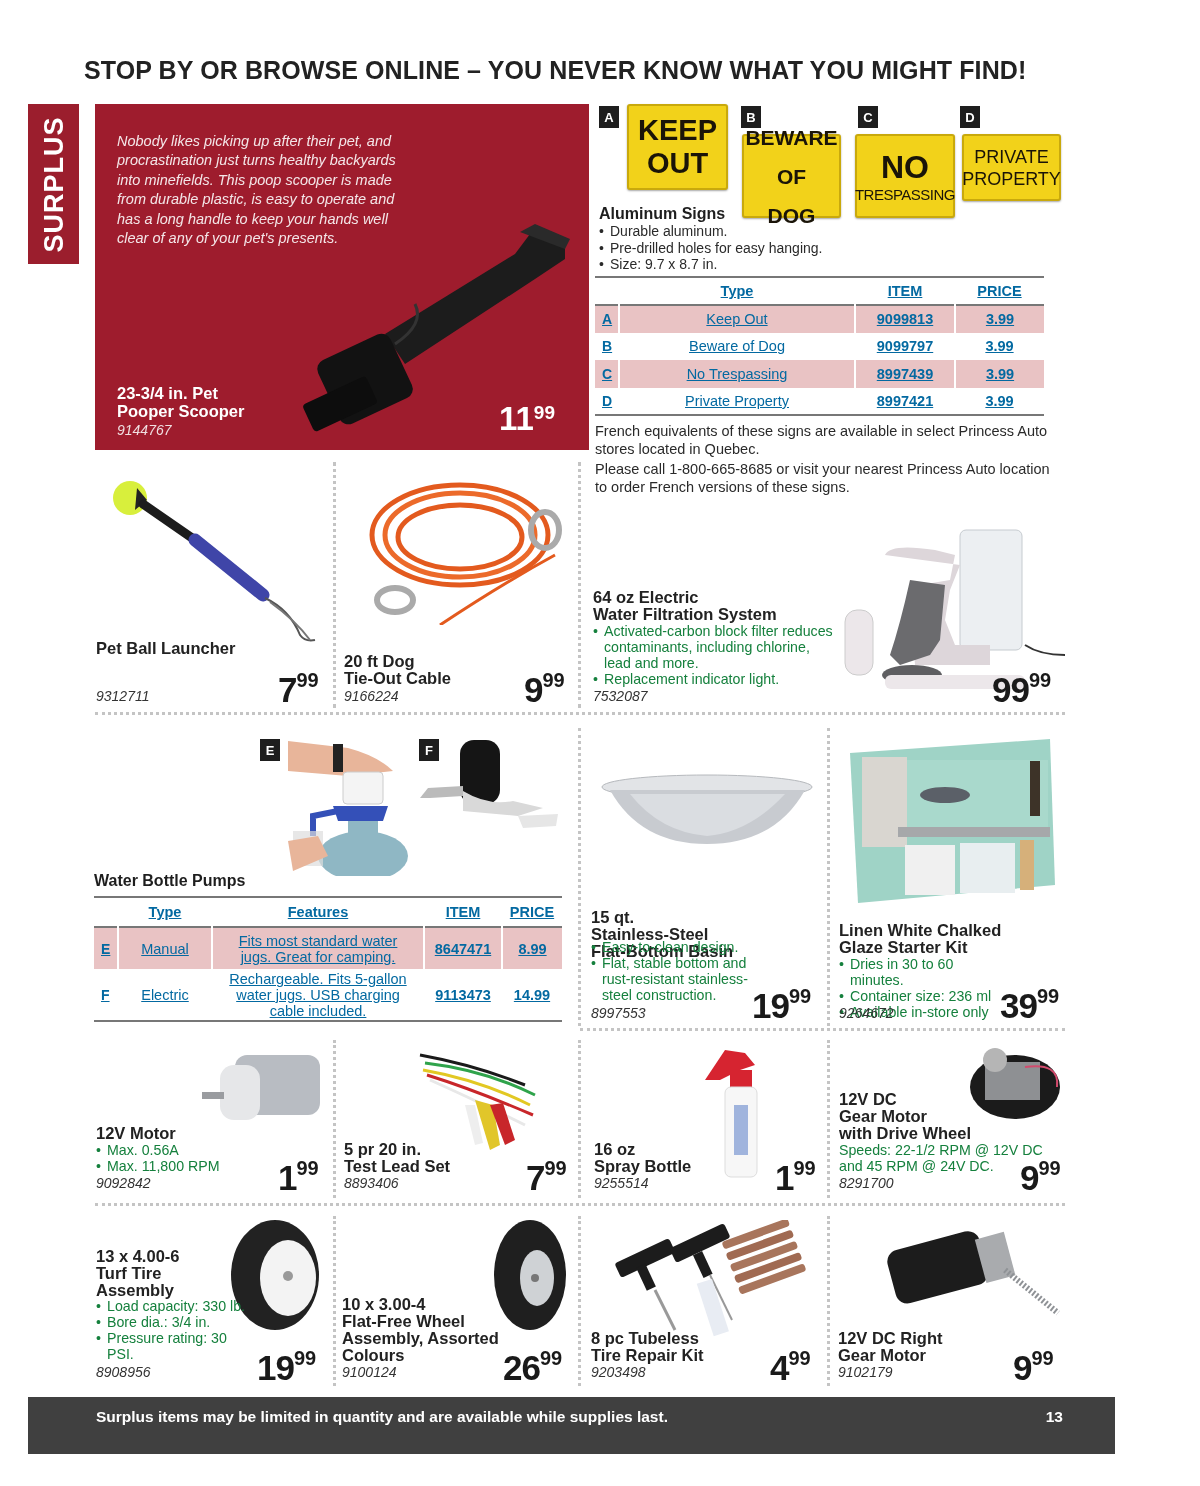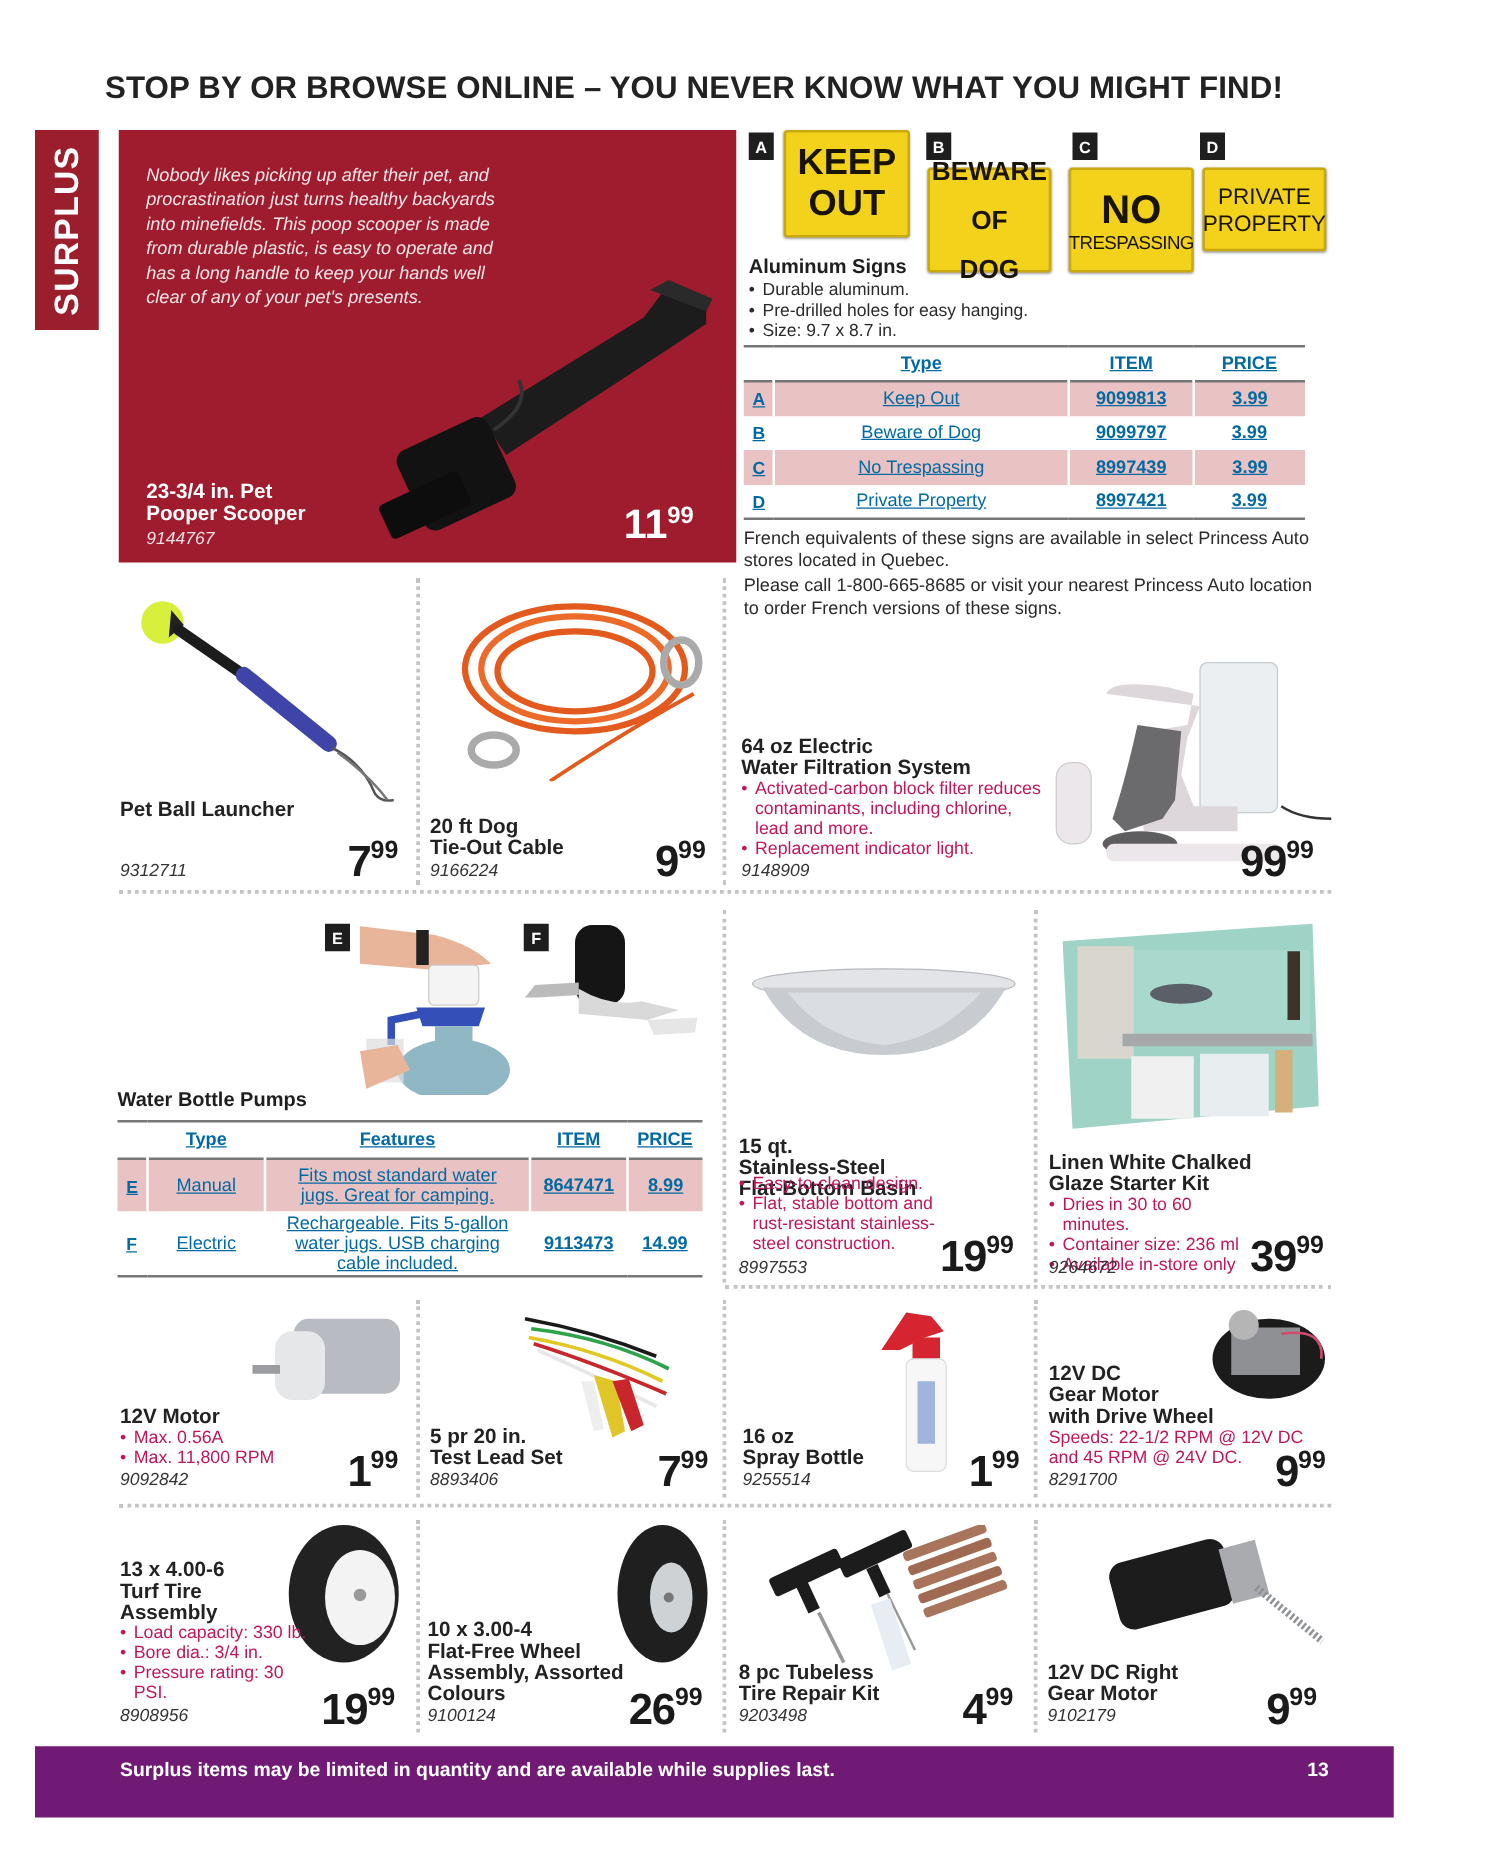--- a/index.html
+++ b/index.html
@@ -43,32 +43,32 @@
   .signs-note { position: absolute; left: 595px; top: 422px; width: 470px; font-size: 14.5px; line-height: 18px; color: #2a2a2a; }
   .signs-note p + p { margin-top: 2px; }
 
   
   .hdots { position: absolute; height: 0; border-top: 3px dotted #c4c4c4; }
   .vdots { position: absolute; width: 0; border-left: 3px dotted #c4c4c4; }
 
   
   .pname { position: absolute; font-weight: bold; font-size: 16.5px; line-height: 17px; color: #222; }
   .psku { position: absolute; font-style: italic; font-size: 14px; color: #333; }
-  .pbul { position: absolute; font-size: 14.2px; line-height: 16px; color: #be185d; }
+  .pbul { position: absolute; font-size: 14.2px; line-height: 16px; color: #15803d; }
   .price { position: absolute; font-weight: bold; font-size: 35px; color: #1a1a1a; line-height: 1; letter-spacing: -1px; }
   .price sup { font-size: 20px; vertical-align: top; position: relative; top: -2px; letter-spacing: 0; }
 
   .pumps-title { position: absolute; left: 94px; top: 872px; font-weight: bold; font-size: 16px; }
   .pumps-table { left: 94px; top: 896px; width: 468px; border-top: 2px solid #777; border-bottom: 2px solid #777; font-size: 14.5px; }
   .pumps-table thead tr { height: 30px; border-bottom: 2px solid #777; }
   .pumps-table tbody tr.row-shaded { height: 42px; }
   .pumps-table tbody tr.row-plain { height: 52px; }
   .pumps-table td { line-height: 16px; }
 
-  .footer { position: absolute; left: 28px; top: 1397px; width: 1087px; height: 57px; background: #701a75; color: #fff; font-weight: bold; }
+  .footer { position: absolute; left: 28px; top: 1397px; width: 1087px; height: 57px; background: #404040; color: #fff; font-weight: bold; }
   .footer-note { position: absolute; left: 68px; top: 11px; font-size: 15.5px; }
   .footer-page { position: absolute; right: 52px; top: 11px; font-size: 15.5px; }
 
   .img { position: absolute; }
 </style>
 </head>
 <body>
 
 <div class="page-title">STOP BY OR BROWSE ONLINE – YOU NEVER KNOW WHAT YOU MIGHT FIND!</div>
 
@@ -224,21 +224,21 @@
   <path d="M185 120 Q200 130 225 130" stroke="#333" stroke-width="2" fill="none"></path>
 </svg>
 <div class="pname" style="left:593px;top:589px;">
   <div>64 oz Electric</div>
   <div>Water Filtration System</div>
 </div>
 <ul class="bullets pbul" style="left:593px;top:623px;width:240px;">
   <li>Activated-carbon block filter reduces contaminants, including chlorine, lead and more.</li>
   <li>Replacement indicator light.</li>
 </ul>
-<div class="psku" style="left:593px;top:688px;">9148909</div>
+<div class="psku" style="left:593px;top:688px;">7532087</div>
 <div class="price" style="left:992px;top:672px;"><span>99</span><sup>99</sup></div>
 
 <div class="sign-badge" style="left:260px;top:739px;">E</div>
 <svg class="img" style="left:288px;top:736px;width:120px;height:140px;" viewBox="0 0 120 140">
   <path d="M0 5 L60 12 Q90 20 105 35 L60 40 L0 35 Z" fill="#e8b59a"></path>
   <rect x="45" y="8" width="10" height="28" fill="#222"></rect>
   <rect x="55" y="36" width="40" height="32" rx="4" fill="#f4f4f4" stroke="#ccc"></rect>
   <path d="M45 70 L100 70 L95 85 L50 85 Z" fill="#3450b8"></path>
   <path d="M50 75 L25 80 L25 100" stroke="#3450b8" stroke-width="6" fill="none"></path>
   <ellipse cx="75" cy="120" rx="45" ry="25" fill="#8fb7c4"></ellipse>

